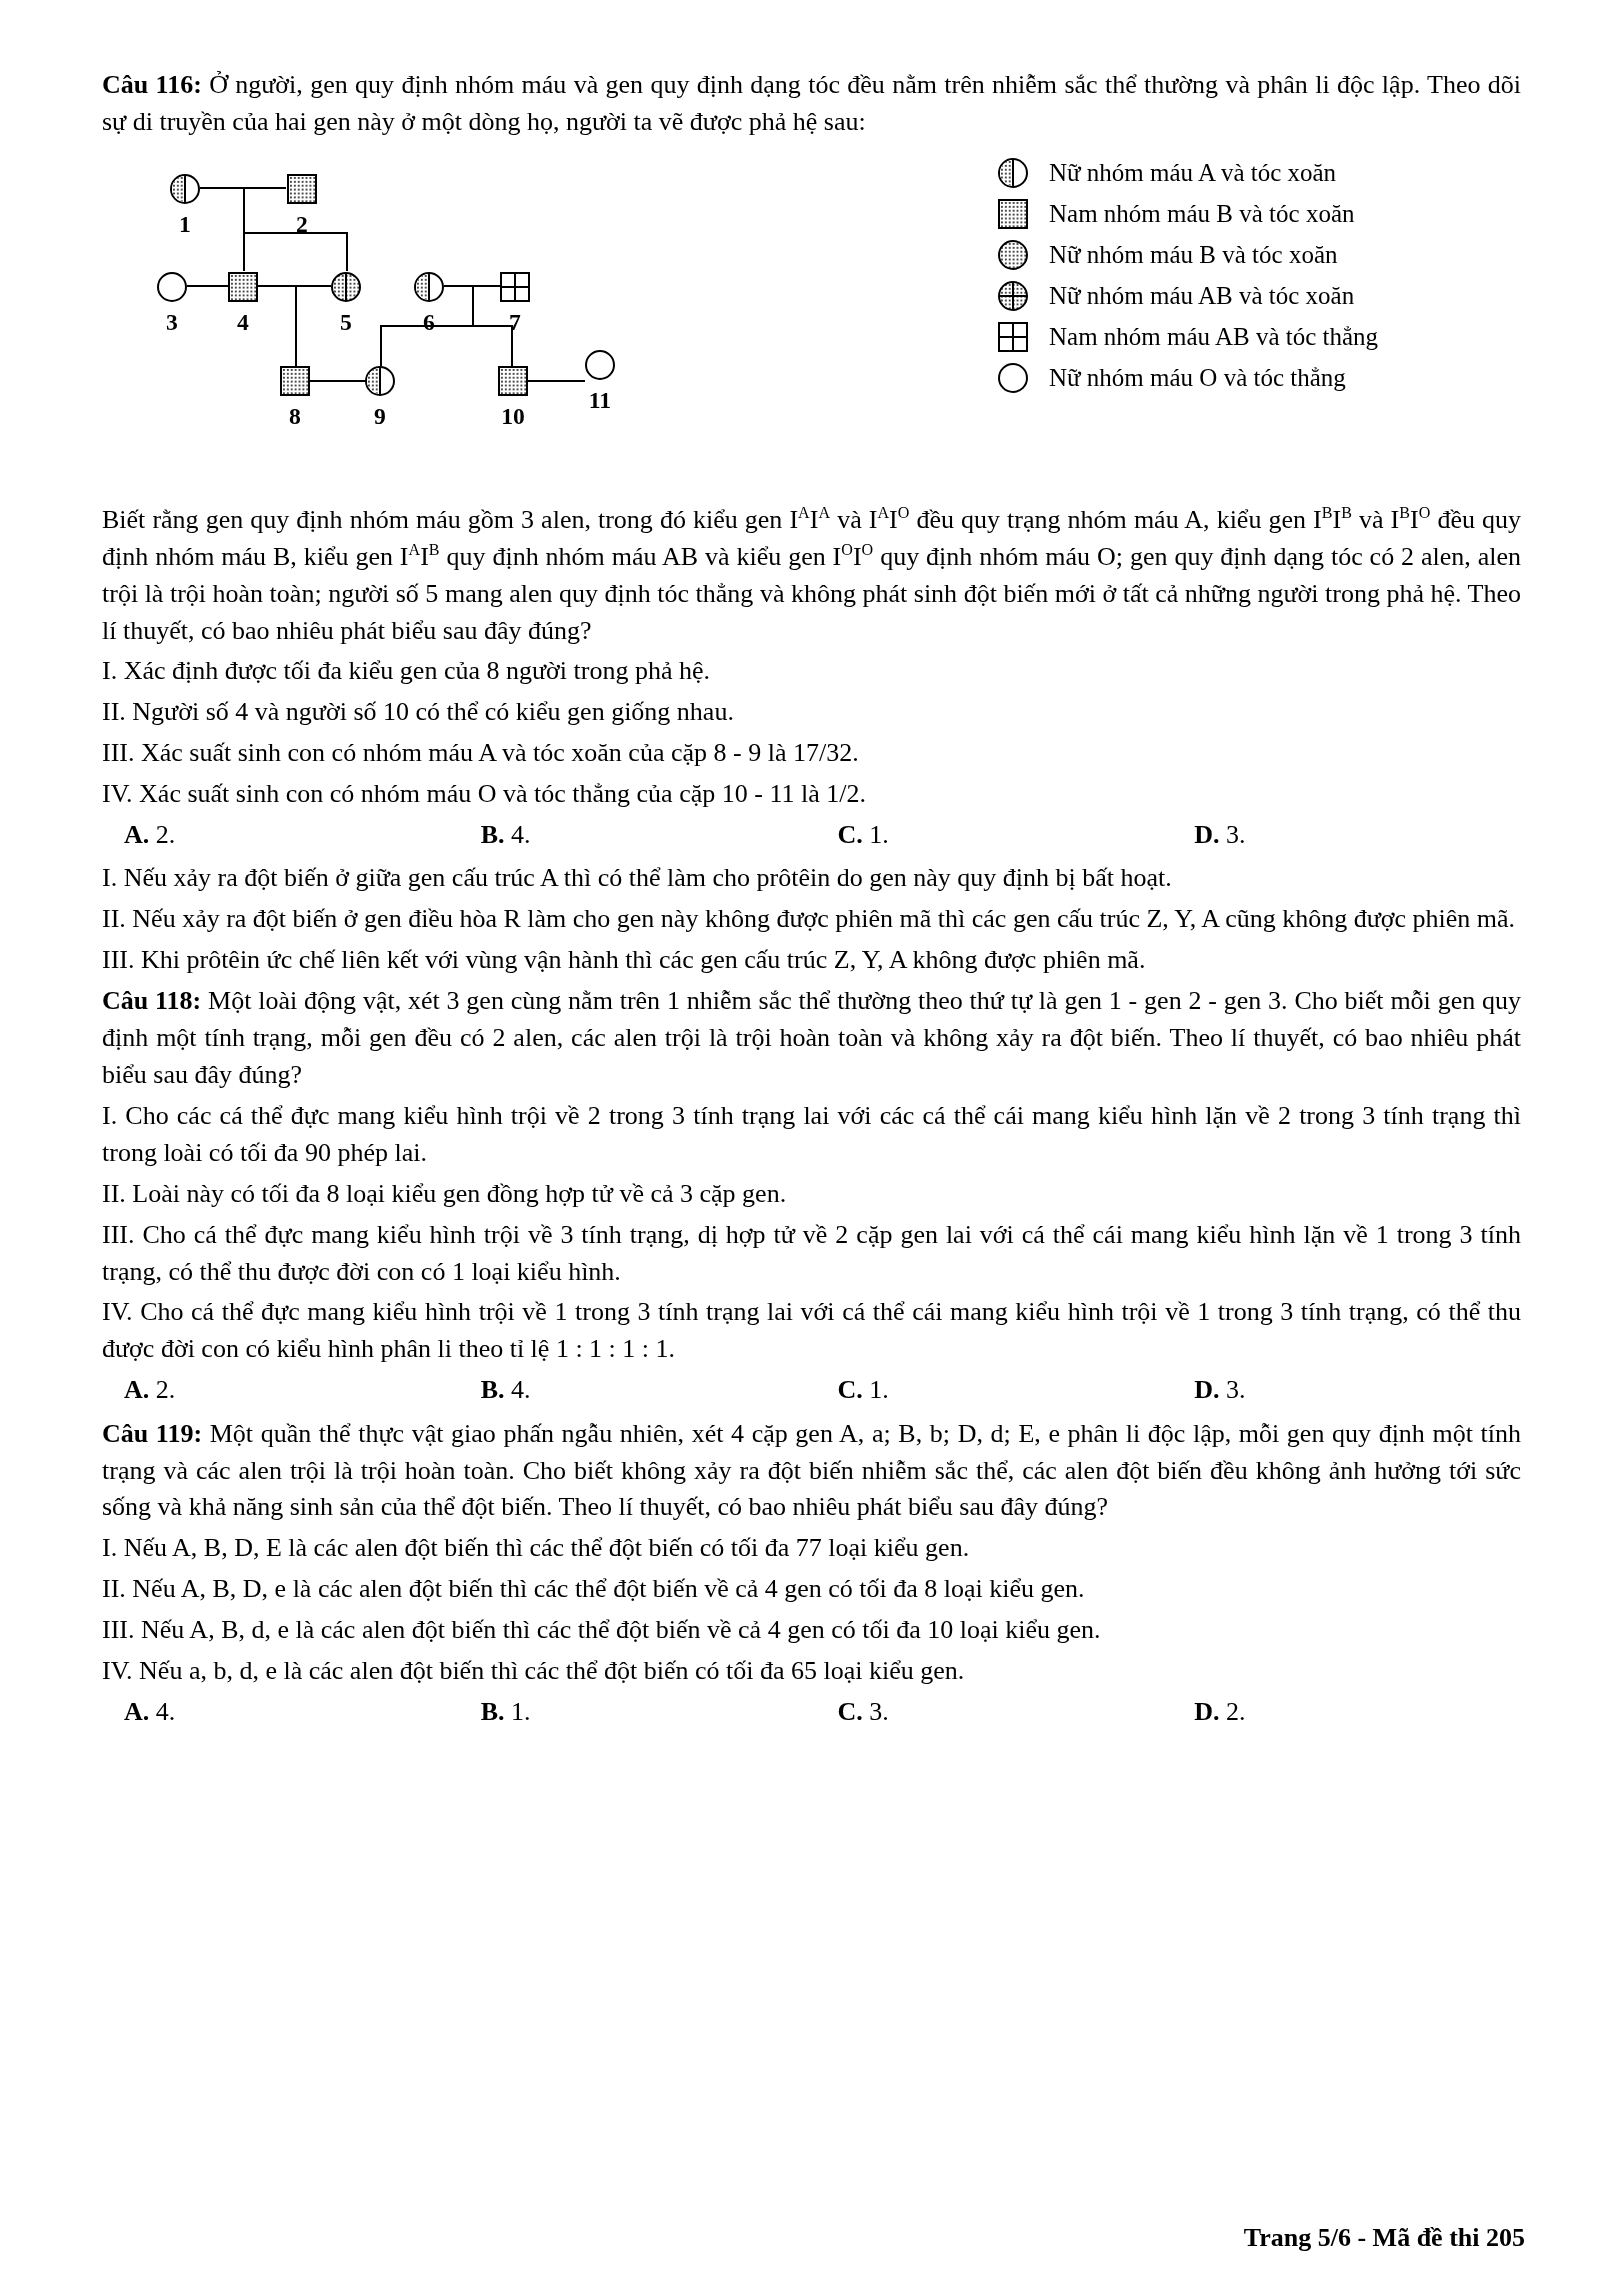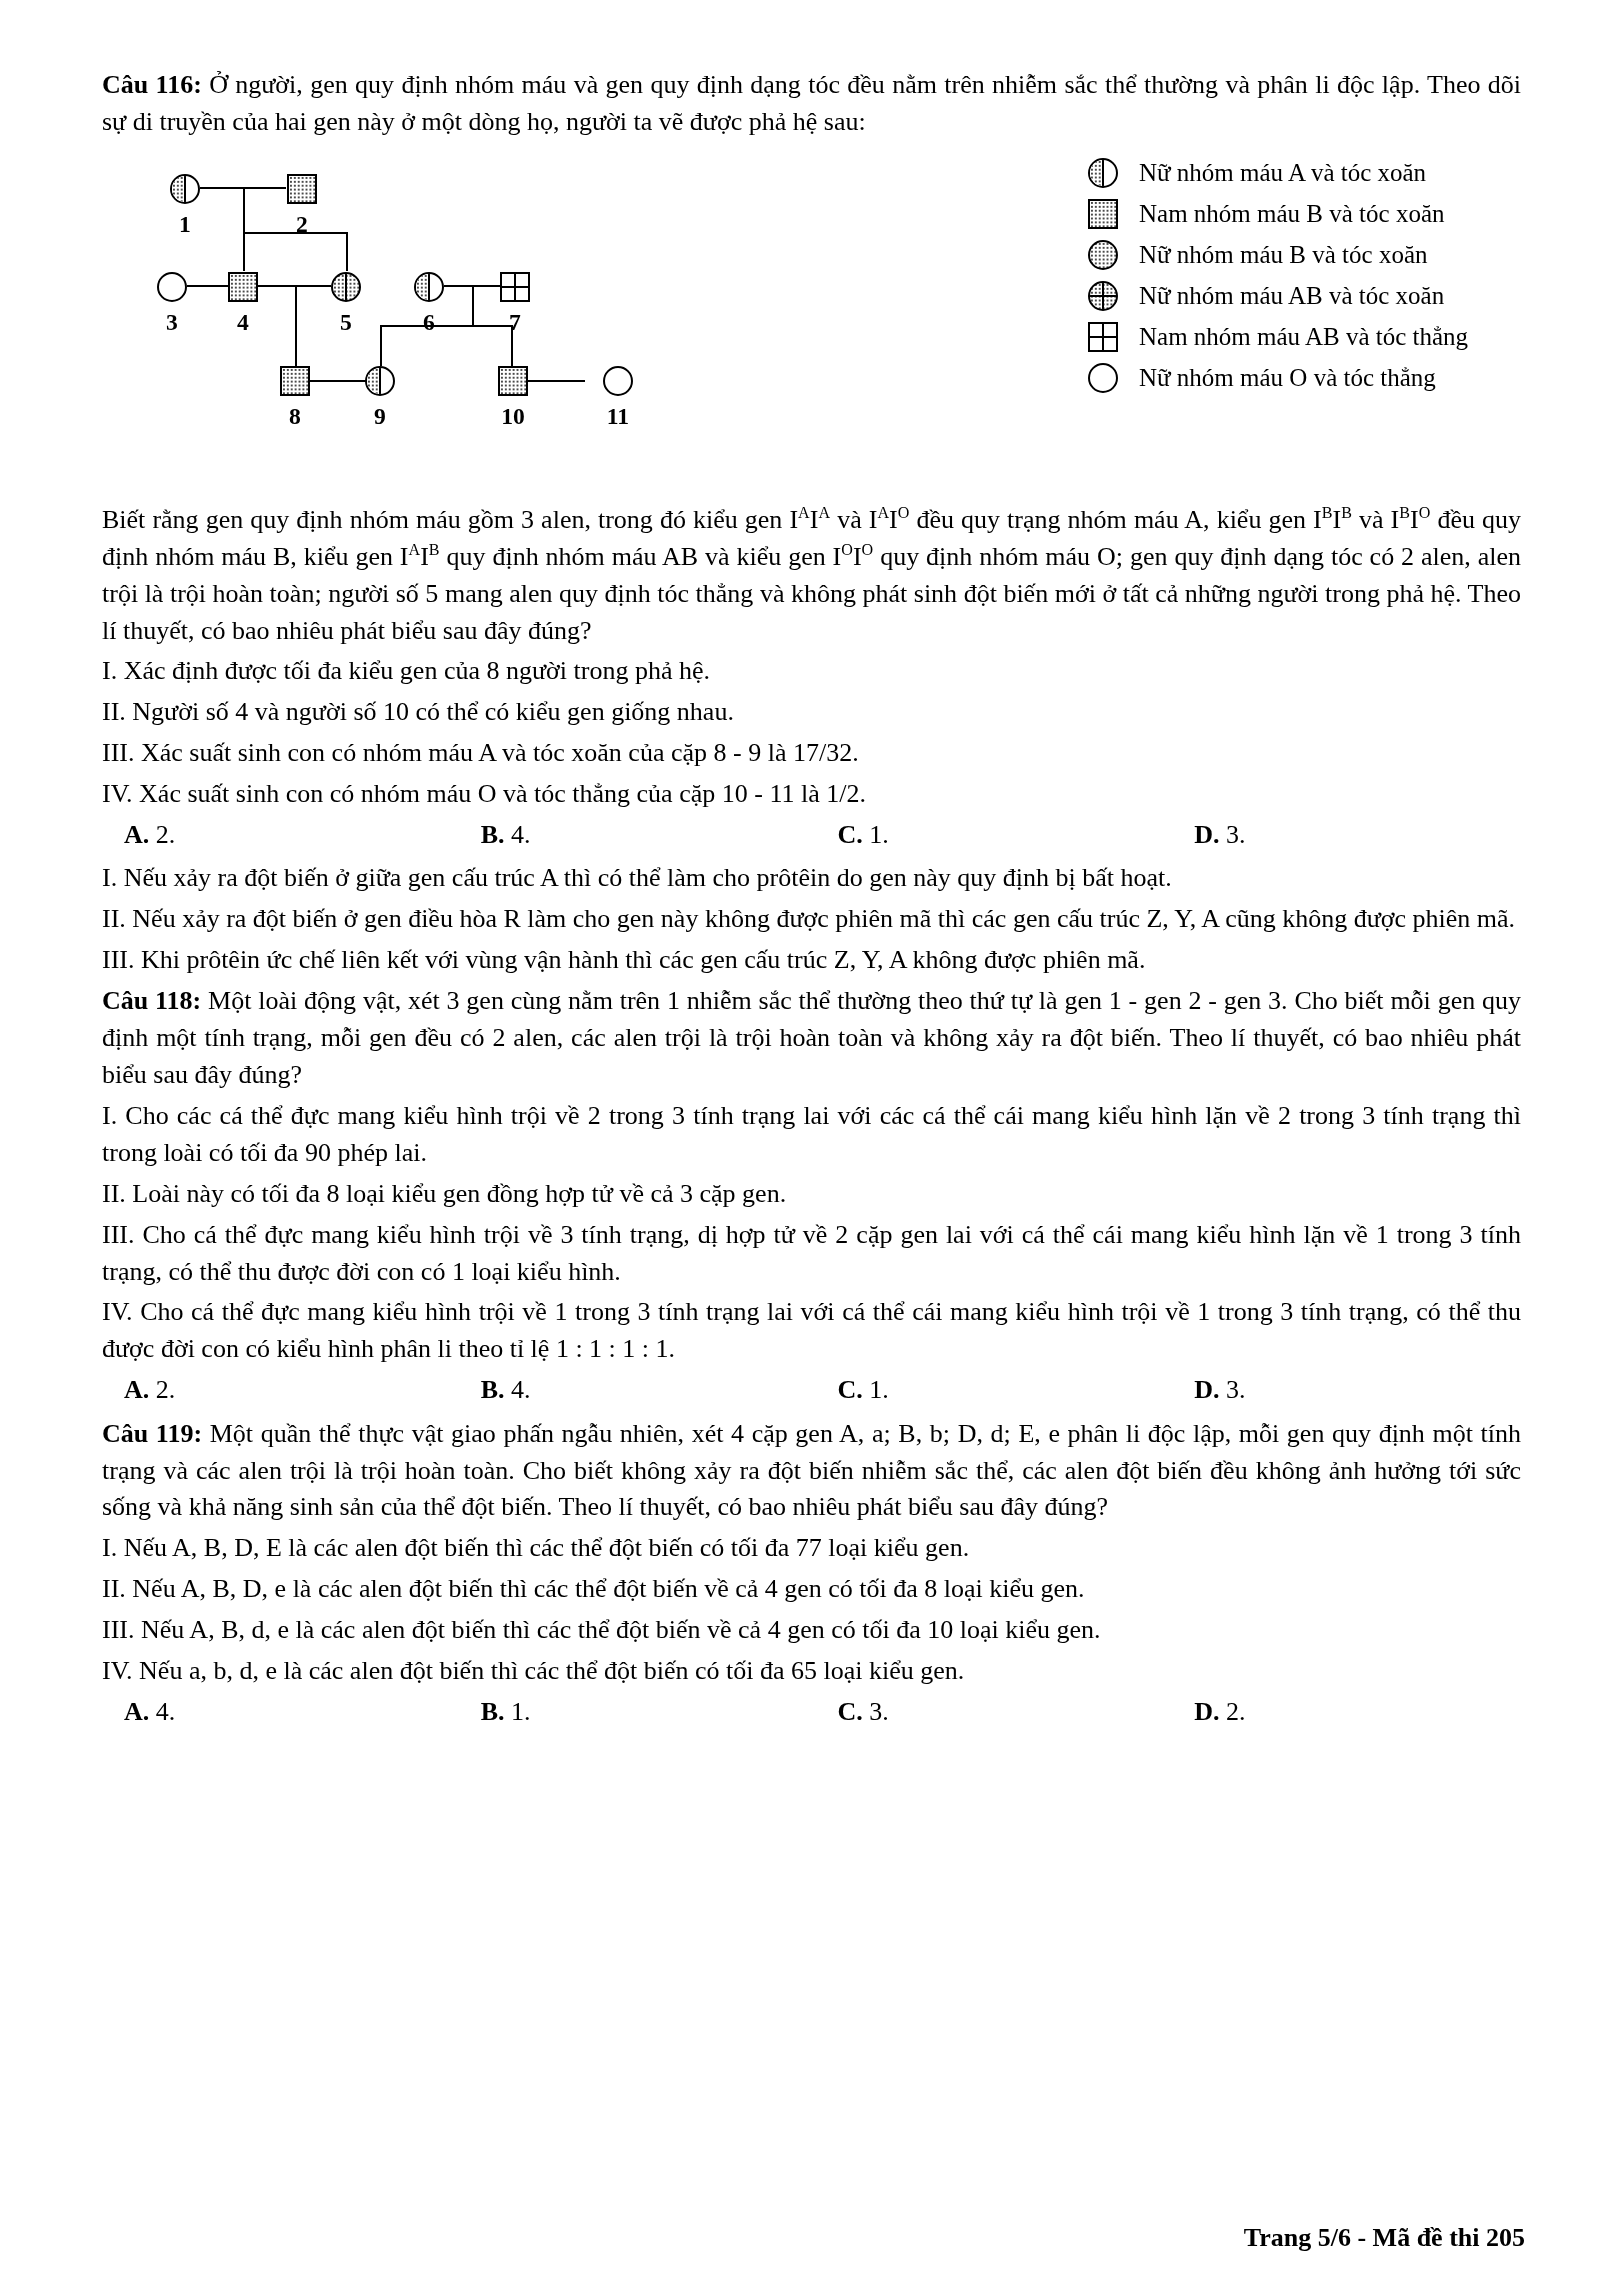--- a/index.html
+++ b/index.html
@@ -54,21 +54,21 @@
   }
   .pedigree {
     position: absolute;
     left: 33px;
     top: 0;
     width: 785px;
     height: 308px;
   }
   .legend {
     position: absolute;
-    left: 982px;
+    left: 892px;
     top: 2.6px;
     width: 510px;
   }
   .legend-row {
     display: flex;
     align-items: center;
     height: 41px;
   }
   .legend-sym {
     width: 46px;
@@ -224,21 +224,21 @@
           <div class="line hline" style="left:179px; top:230px; width:56px;"></div>
           <div class="node" style="left:234px; top:216px;">
             <div class="sym ci half-left-dots vbar"></div>
             <div class="lab">9</div>
           </div>
           <div class="node" style="left:367px; top:216px;">
             <div class="sym sq fill-dots"></div>
             <div class="lab">10</div>
           </div>
           <div class="line hline" style="left:395px; top:230px; width:59px;"></div>
-          <div class="node" style="left:454px; top:216px;margin-left:18px;">
+          <div class="node" style="left:454px; top:200px;">
             <div class="sym ci"></div>
             <div class="lab">11</div>
           </div>
         </div>
 
         <div class="legend">
           <div class="legend-row">
             <div class="legend-sym">
               <div class="sym ci half-left-dots vbar"></div>
             </div>

